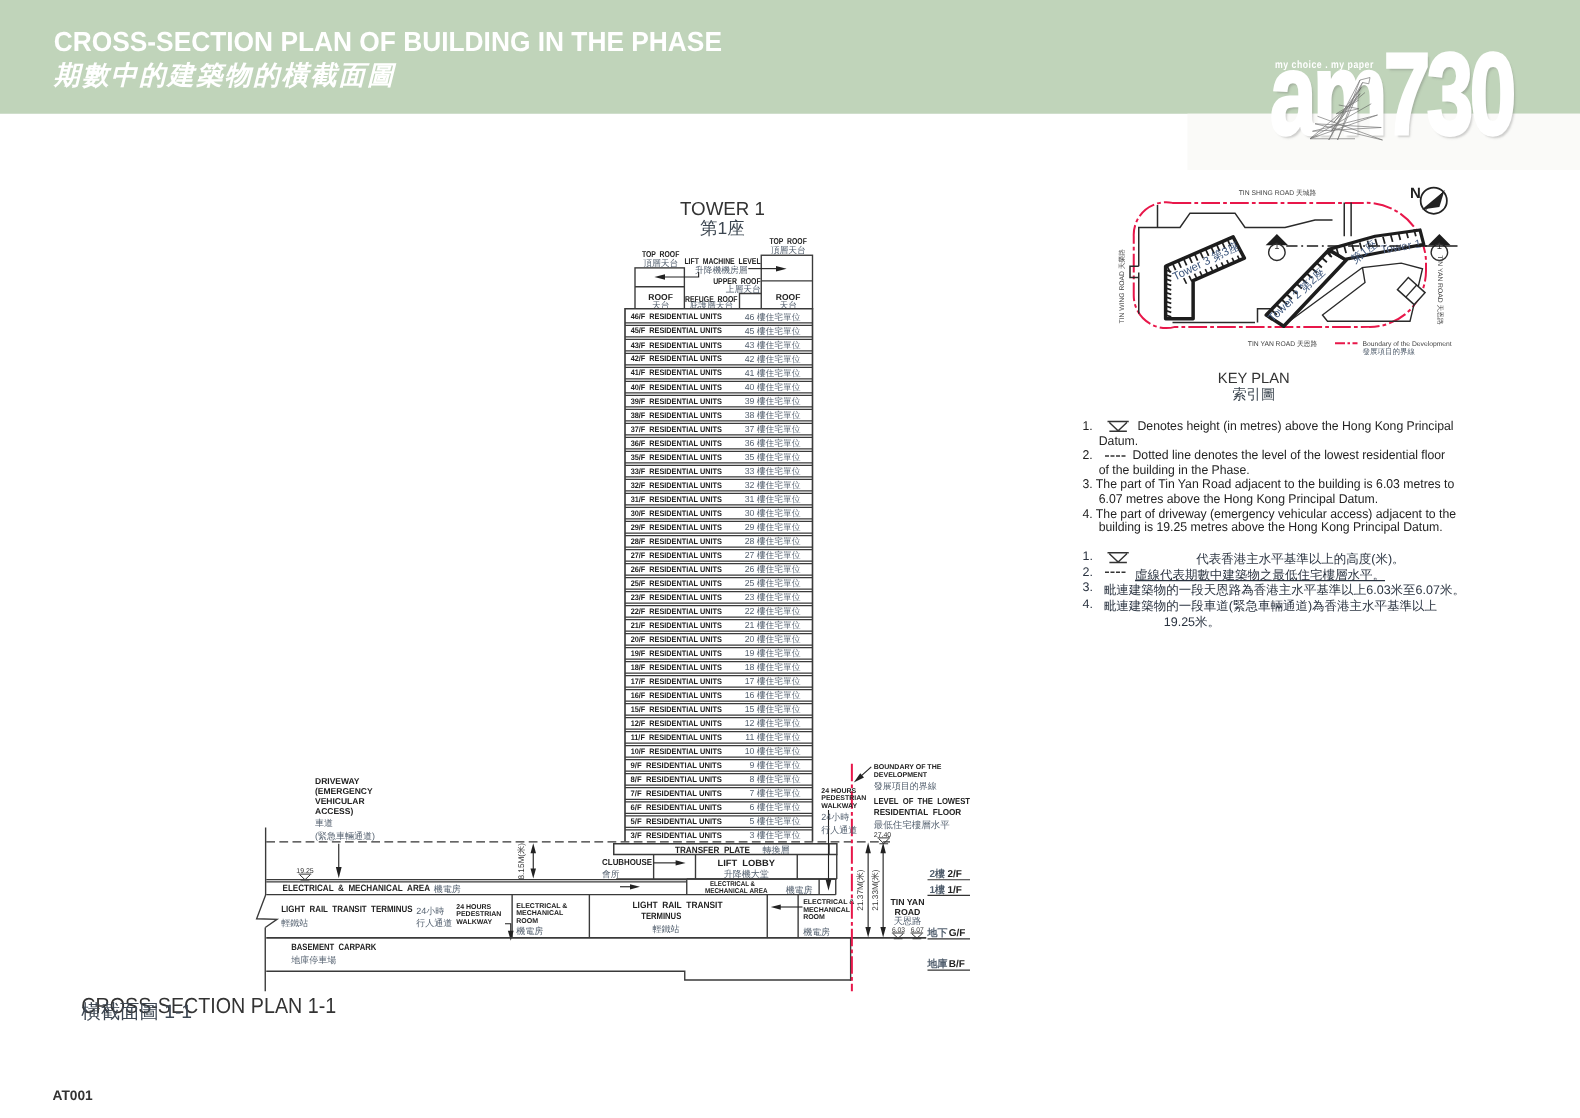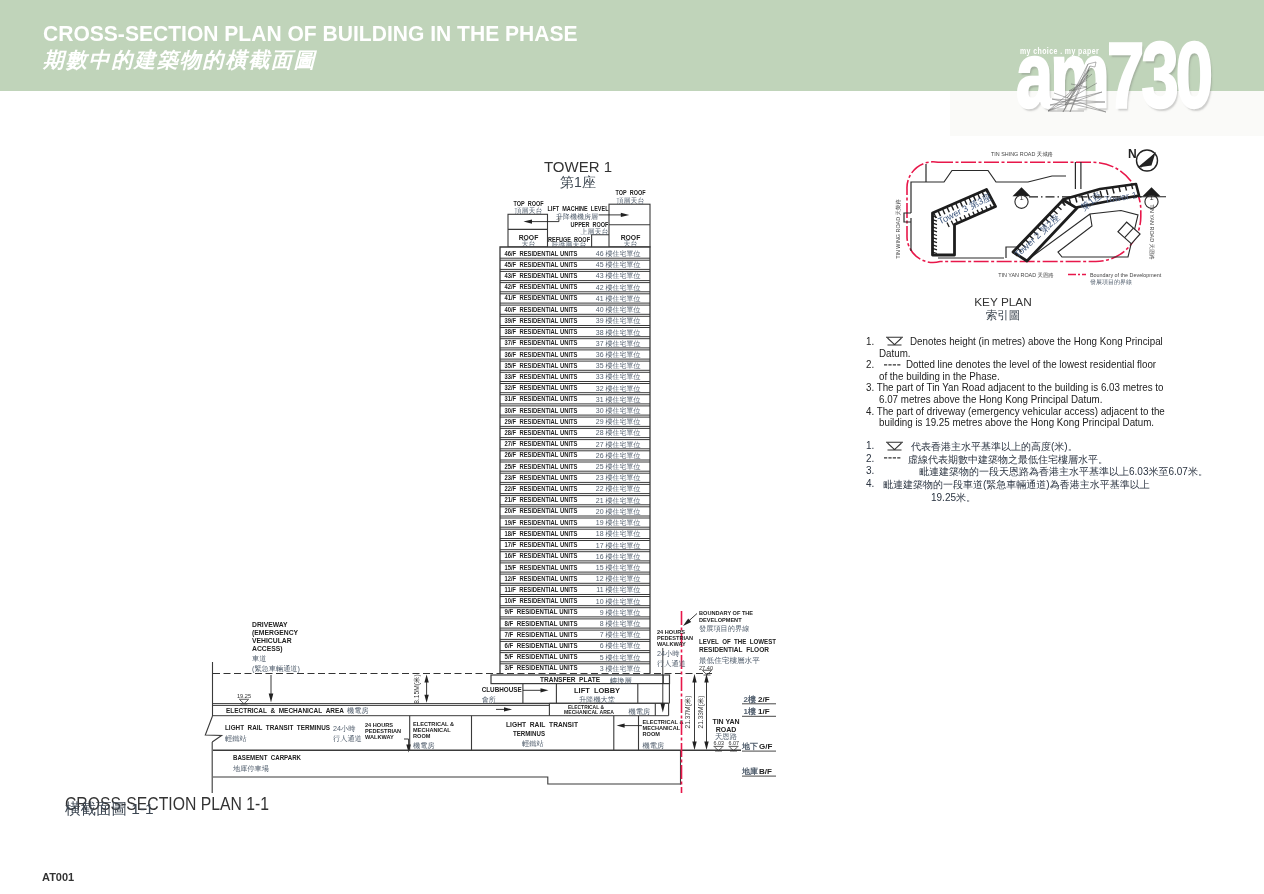--- a/index.html
+++ b/index.html
@@ -601,25 +601,25 @@
 <div class="abs" style="left:879px;top:347.6px;font-size:10.2px;color:#222;transform:scaleX(0.96);transform-origin:left;">Datum.</div>
 <div class="abs" style="left:866px;top:359.2px;font-size:10.2px;color:#222;transform:scaleX(0.96);transform-origin:left;">2.</div>
 <div class="abs" style="left:906px;top:359.2px;font-size:10.2px;color:#222;transform:scaleX(0.96);transform-origin:left;">Dotted line denotes the level of the lowest residential floor</div>
 <div class="abs" style="left:879px;top:370.8px;font-size:10.2px;color:#222;transform:scaleX(0.96);transform-origin:left;">of the building in the Phase.</div>
 <div class="abs" style="left:866px;top:382.4px;font-size:10.2px;color:#222;transform:scaleX(0.96);transform-origin:left;">3. The part of Tin Yan Road adjacent to the building is 6.03 metres to</div>
 <div class="abs" style="left:879px;top:394px;font-size:10.2px;color:#222;transform:scaleX(0.96);transform-origin:left;">6.07 metres above the Hong Kong Principal Datum.</div>
 <div class="abs" style="left:866px;top:405.6px;font-size:10.2px;color:#222;transform:scaleX(0.96);transform-origin:left;">4. The part of driveway (emergency vehicular access) adjacent to the</div>
 <div class="abs" style="left:879px;top:417.2px;font-size:10.2px;color:#222;transform:scaleX(0.96);transform-origin:left;">building is 19.25 metres above the Hong Kong Principal Datum.</div>
 
 <div class="abs" style="left:866px;top:440px;font-size:10px;color:#2a3340;">1.</div>
-<div class="abs" style="left:911px;top:440px;font-size:10px;color:#2a3340;">代表香港主水平基準以上的高度(米)。</div>
+<div class="abs" style="left:957px;top:440px;font-size:10px;color:#2a3340;">代表香港主水平基準以上的高度(米)。</div>
 <div class="abs" style="left:866px;top:452.7px;font-size:10px;color:#2a3340;">2.</div>
-<div class="abs" style="left:908px;top:452.7px;font-size:10px;color:#2a3340;">虛線代表期數中建築物之最低住宅樓層水平。</div>
+<div class="abs" style="left:908px;top:452.7px;font-size:10px;color:#2a3340;text-decoration:underline;">虛線代表期數中建築物之最低住宅樓層水平。</div>
 <div class="abs" style="left:866px;top:465.4px;font-size:10px;color:#2a3340;">3.</div>
-<div class="abs" style="left:883px;top:465.4px;font-size:10px;color:#2a3340;margin-left:36px;">毗連建築物的一段天恩路為香港主水平基準以上6.03米至6.07米。</div>
+<div class="abs" style="left:883px;top:465.4px;font-size:10px;color:#2a3340;">毗連建築物的一段天恩路為香港主水平基準以上6.03米至6.07米。</div>
 <div class="abs" style="left:866px;top:478.1px;font-size:10px;color:#2a3340;">4.</div>
 <div class="abs" style="left:883px;top:478.1px;font-size:10px;color:#2a3340;text-align:right;">毗連建築物的一段車道(緊急車輛通道)為香港主水平基準以上</div>
 <div class="abs" style="left:931px;top:490.8px;font-size:10px;color:#2a3340;">19.25米。</div>
 
 <div class="abs" style="left:65px;top:794px;font-size:17.5px;color:#333;transform:scaleX(0.9);transform-origin:left;">CROSS-SECTION PLAN 1-1</div>
 
 <div class="abs" style="left:65px;top:799px;font-size:15.5px;color:#3c4652;">橫截面圖  1-1</div>
 
 <div class="abs" style="left:42px;top:871px;font-size:11px;font-weight:bold;color:#333;">AT001</div>
 </body></html>

